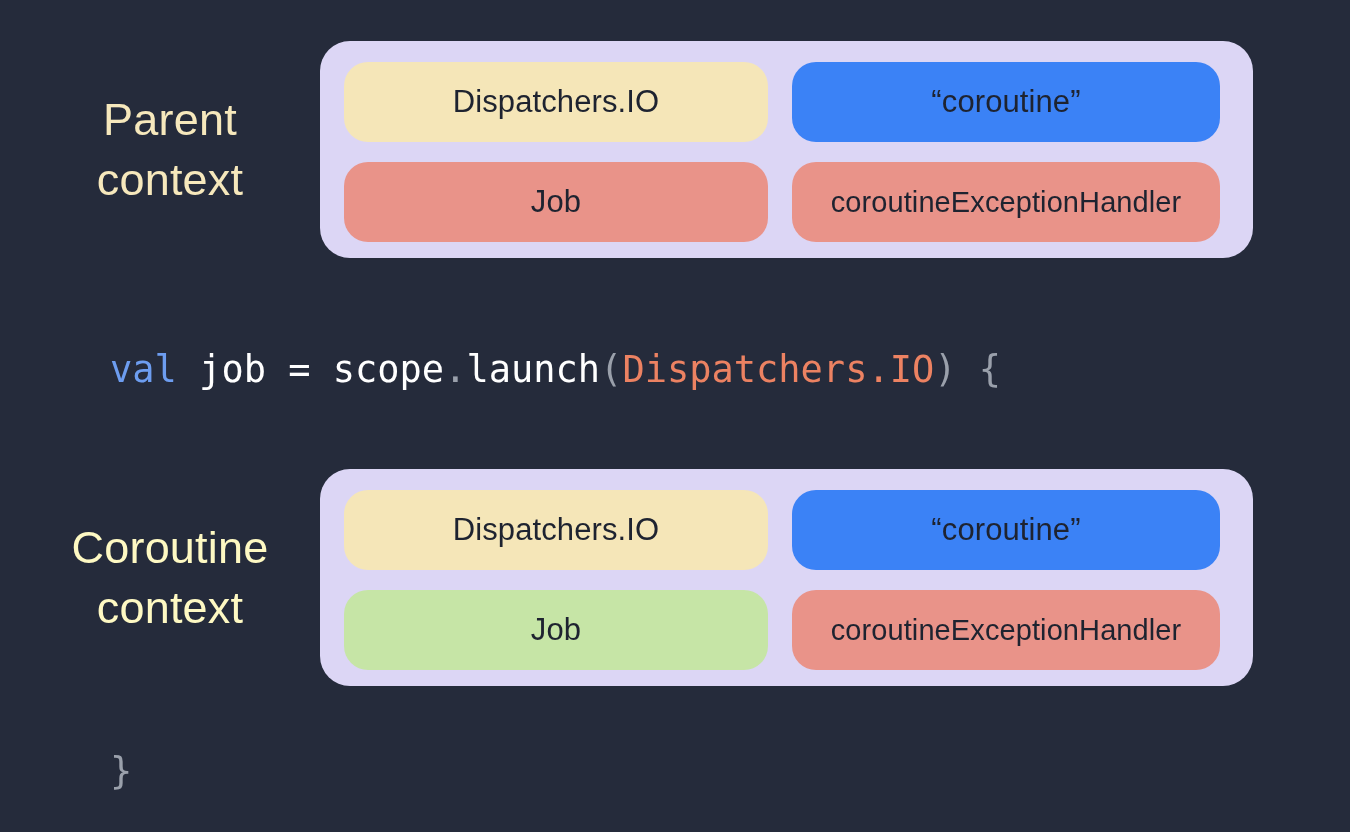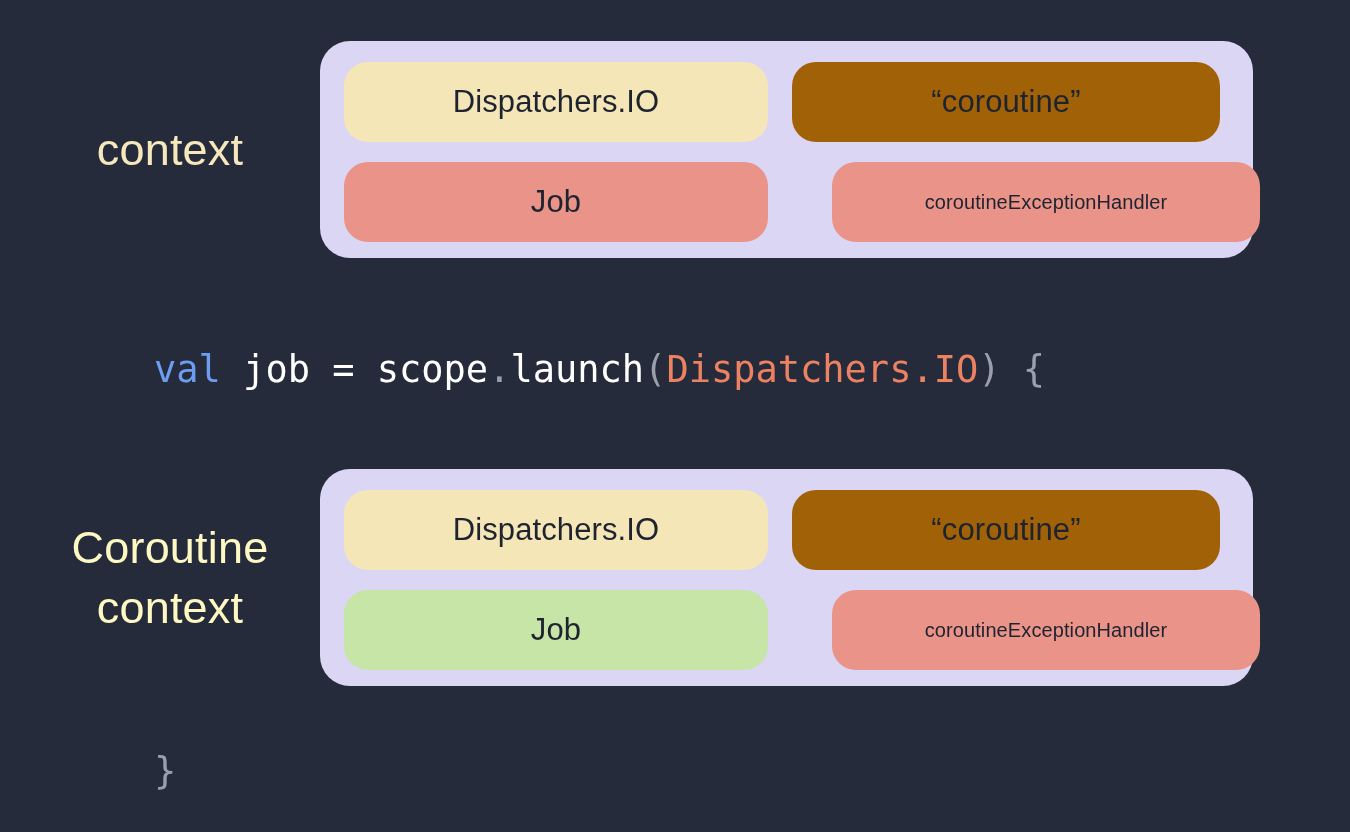--- a/index.html
+++ b/index.html
@@ -69,55 +69,55 @@
     font-size: 31px;
     font-weight: 400;
     letter-spacing: 0.1px;
     box-sizing: border-box;
     white-space: nowrap;
   }
   .chip-left  { flex: 0 0 424px; width: 424px; }
   .chip-right { flex: 0 0 428px; width: 428px; }
 
   .chip-yellow { background: #f5e6b8; }
-  .chip-grey   { background: #a16207; }
+  .chip-grey   { background: #3b82f6; }
   .chip-red    { background: #e99389; }
   .chip-green  { background: #c6e5a6; }
 
-  .chip-handler { font-size: 20px; margin-left: 40px; }
+  .chip-handler { font-size: 29px; }
 
   
   .code-line {
     position: absolute;
     font-family: "DejaVu Sans Mono", "Liberation Mono", monospace;
     font-size: 37px;
     letter-spacing: 0px;
     white-space: pre;
     color: #ffffff;
-    margin-left: 44px;
   }
   .tok-keyword { color: #6d9df0; }
   .tok-plain   { color: #ffffff; }
   .tok-type    { color: #ec8262; }
   .tok-punct   { color: #9aa0ab; }
 
   
   #parent-group    { left: 20px; top: 41px; }
   #coroutine-group { left: 20px; top: 469px; }
   #code-open       { left: 110px; top: 348px; }
   #code-close      { left: 110px; top: 750px; }
 </style>
 </head>
 <body>
 
 <div class="stage">
 
   <div class="context-group" id="parent-group">
 
     <div class="context-label label-parent">
+      <span class="lbl-line">Parent</span>
       <span class="lbl-line">context</span>
     </div>
 
     <div class="context-card">
       <div class="card-row">
         <div class="chip chip-left chip-yellow">Dispatchers.IO</div>
         <div class="chip chip-right chip-grey">“coroutine”</div>
       </div>
       <div class="card-row">
         <div class="chip chip-left chip-red">Job</div>

